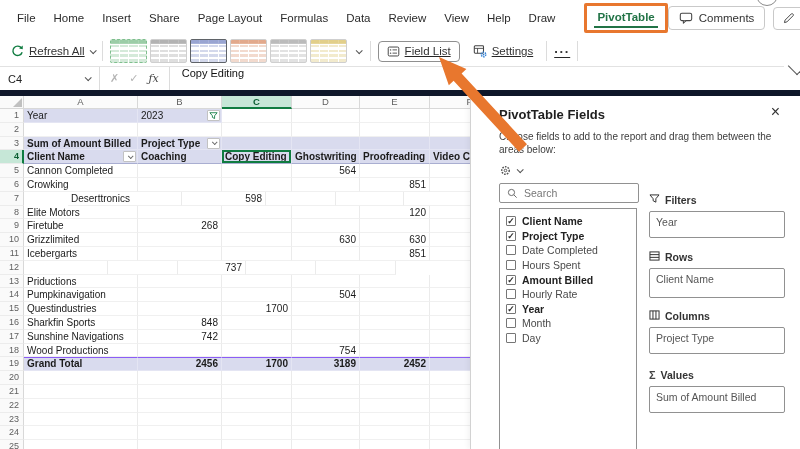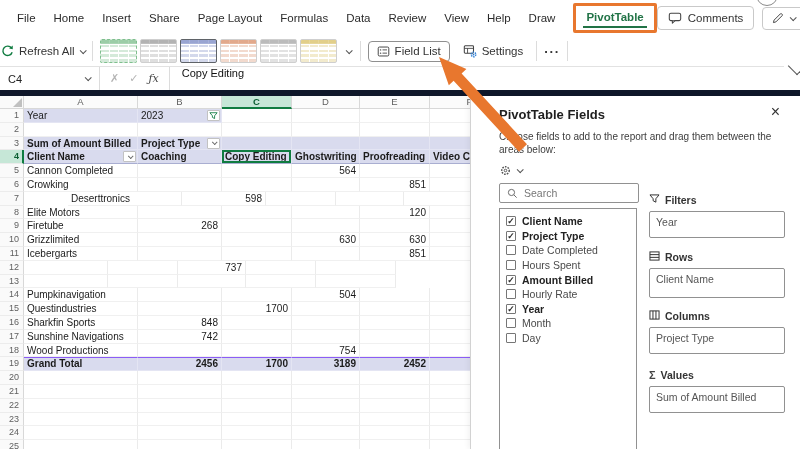--- a/index.html
+++ b/index.html
@@ -3,29 +3,29 @@
 <meta charset="utf-8">
 <style>
   * { box-sizing: border-box; margin: 0; padding: 0; }
   html,body { width:800px; height:449px; overflow:hidden; background:#fff; }
   .app { position:relative; width:800px; height:449px; font-family:"Liberation Sans",sans-serif; color:#252525; overflow:hidden; background:#fff; }
 
   
   .menubar { position:absolute; top:0; left:0; right:0; height:36px; display:flex; align-items:center; padding-left:8px; }
   .menu-tabs { display:flex; align-items:center; }
   .menu-tab { font-size:11.5px; color:#2b2b2b; padding:6px 9px; white-space:nowrap; cursor:default; }
-  .menu-tab-active { position:relative; margin-left:9px; padding:5px 10px 7px; font-size:11.5px; font-weight:700; color:#217346; border:3px solid #E8772E; border-radius:2px; }
+  .menu-tab-active { position:relative; margin-left:20px; padding:5px 10px 7px; font-size:11.5px; font-weight:700; color:#217346; border:3px solid #E8772E; border-radius:2px; }
   .menu-tab-active::after { content:""; position:absolute; left:7px; right:7px; bottom:2px; height:2.5px; background:#217346; }
   .menubar-right { margin-left:auto; display:flex; align-items:center; gap:8px; padding-right:12px; }
   .btn-outline { display:flex; align-items:center; gap:6px; border:1px solid #c9c9c9; border-radius:4px; padding:4px 10px; font-size:11.5px; color:#333; background:#fff; }
   .chev { display:inline-block; width:5px; height:5px; border-right:1.3px solid #555; border-bottom:1.3px solid #555; transform:rotate(45deg) translateY(-1px); }
   .avatar-arc { position:absolute; top:-16px; right:22px; width:22px; height:22px; border:1.5px solid #8a8a8a; border-radius:50%; background:#fff; }
 
   
-  .toolbar { position:absolute; top:36px; left:0; right:16px; height:31px; border-bottom:1px solid #e2e2e2; display:flex; align-items:center; gap:7px; }
+  .toolbar { position:absolute; top:36px; left:0; right:16px; height:31px; border-bottom:1px solid #e2e2e2; display:flex; align-items:center; padding-left:10px; gap:7px;text-decoration:underline; }
   .tb-group { display:flex; align-items:center; gap:5px; font-size:11.5px; color:#333; }
   .v-sep { width:1px; height:20px; background:#dcdcdc; }
   .gallery { display:flex; align-items:center; gap:3px; }
   .thumb { position:relative; width:37px; height:24px; border-radius:2px; overflow:hidden; }
   .thumb .hdrstrip { position:absolute; top:0; left:0; right:0; height:4px; }
   .ellipsis { font-size:13px; font-weight:700; color:#333; letter-spacing:1px; }
 
   
   .formulabar { position:absolute; top:67px; left:0; right:0; height:29px; border-bottom:6px solid #0f172a; display:flex; font-size:11px; color:#222; }
   .namebox { width:100px; height:100%; display:flex; align-items:center; justify-content:space-between; padding:0 9px 0 8px; border-right:1px solid #dcdcdc; }
@@ -307,20 +307,21 @@
         <div class="grow">
           <div class="rowhead">12</div>
           <div class="cell" style="width: 84px;"></div>
           <div class="cell" style="width: 70px;"></div>
           <div class="cell num" style="width: 68px;">737</div>
           <div class="cell" style="width: 70px;"></div>
           <div class="cell" style="width: 80px;"></div>
         </div>
         <div class="grow">
           <div class="rowhead">13</div>
+          <div class="cell" style="width: 114px;">Priductions</div>
           <div class="cell" style="width: 84px;"></div>
           <div class="cell" style="width: 70px;"></div>
           <div class="cell" style="width: 68px;"></div>
           <div class="cell" style="width: 70px;"></div>
           <div class="cell" style="width: 80px;"></div>
         </div>
         <div class="grow">
           <div class="rowhead">14</div>
           <div class="cell" style="width: 114px;">Pumpkinavigation</div>
           <div class="cell" style="width: 84px;"></div>

